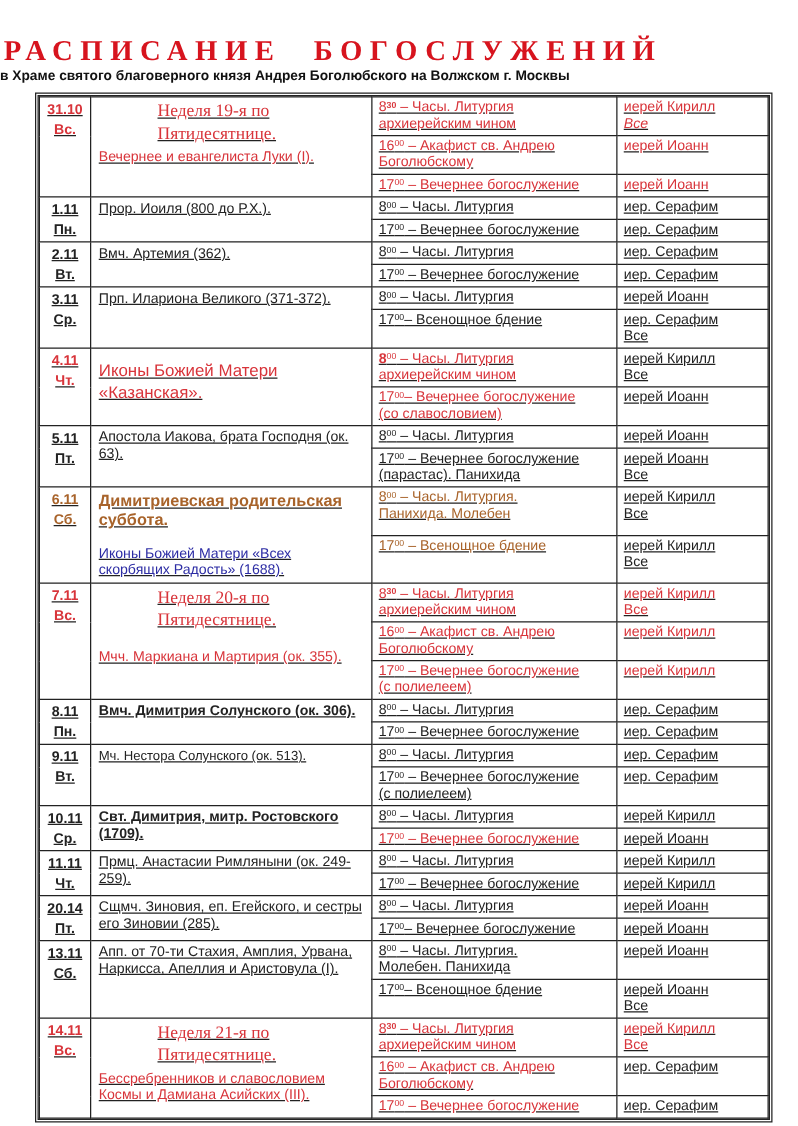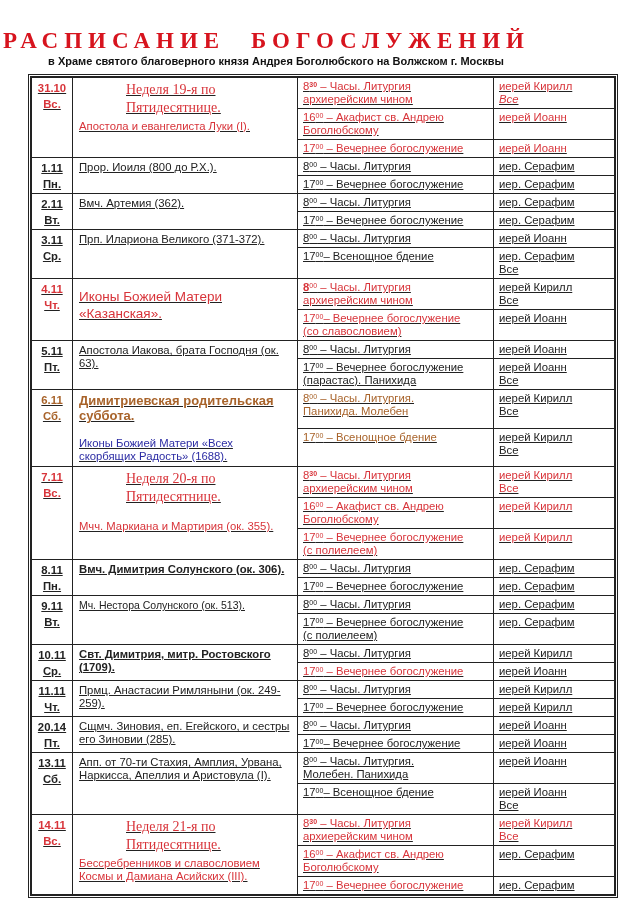--- a/index.html
+++ b/index.html
@@ -1,18 +1,18 @@
 <!DOCTYPE html>
 <html><head>
 <meta charset="utf-8">
 <style>
   html, body { margin:0; padding:0; background:#ffffff; }
   body { width:638px; height:901px; position:relative; overflow:hidden; font-family:"Liberation Sans", sans-serif; color:#222; }
   .title { position:absolute; left:0; top:28px; width:533px; text-align:center; font-family:"Liberation Serif", serif; font-weight:bold; font-size:23px; letter-spacing:6px; color:#d7141e; word-spacing:14px; }
-  .subtitle { position:absolute; left:0; top:55px; width:552px; text-align:center; font-weight:bold; font-size:11px; color:#111; }
+  .subtitle { position:absolute; left:0; top:55px; width:552px; font-weight:bold; font-size:11px; color:#111; }
   .sheet { position:absolute; left:28px; top:74px; width:584px; border:3px double #222;text-decoration:underline; }
   table { border-collapse:collapse; width:100%; table-layout:fixed; font-size:11.3px; line-height:13px; }
   td { border:1px solid #222; vertical-align:top; padding:1px 4px; }
   col.c-date { width:41px; }
   col.c-saint { width:225px; }
   col.c-svc { width:196px; }
   col.c-pr { width:auto; }
   .date { text-align:center; font-weight:bold; font-size:11.3px; line-height:16px; padding-top:2px; }
   .saint { padding:3px 6px; }
   .svc, .priest { padding:2px 5px; }
@@ -43,21 +43,21 @@
         <col class="c-pr">
       </colgroup>
     <tbody id="tbody">
         <tr>
           <td class="date red" rowspan="3">
             <span class="line2">31.10</span>
             <span class="line2">Вс.</span>
           </td>
           <td class="saint" rowspan="3">
             <div class="red feast">Неделя 19-я по Пятидесятнице.</div>
-            <div class="red" style="margin-top: 3px;">Апостола и евангелиста Луки (I).</div>
+            <div class="red" style="margin-top: 3px;">Вечернее и евангелиста Луки (I).</div>
           </td>
           <td class="svc red"><span>8</span><sup style="font-weight: bold;">30</sup><span> – Часы. Литургия</span><span class="line2">архиерейским чином</span></td>
           <td class="priest red">
             <span class="line2">иерей Кирилл</span>
             <span class="line2 ital">Все</span>
           </td>
         </tr>
         <tr>
           <td class="svc red"><span>16</span><sup>00</sup><span> – Акафист св. Андрею</span><span class="line2">Боголюбскому</span></td>
           <td class="priest red">

